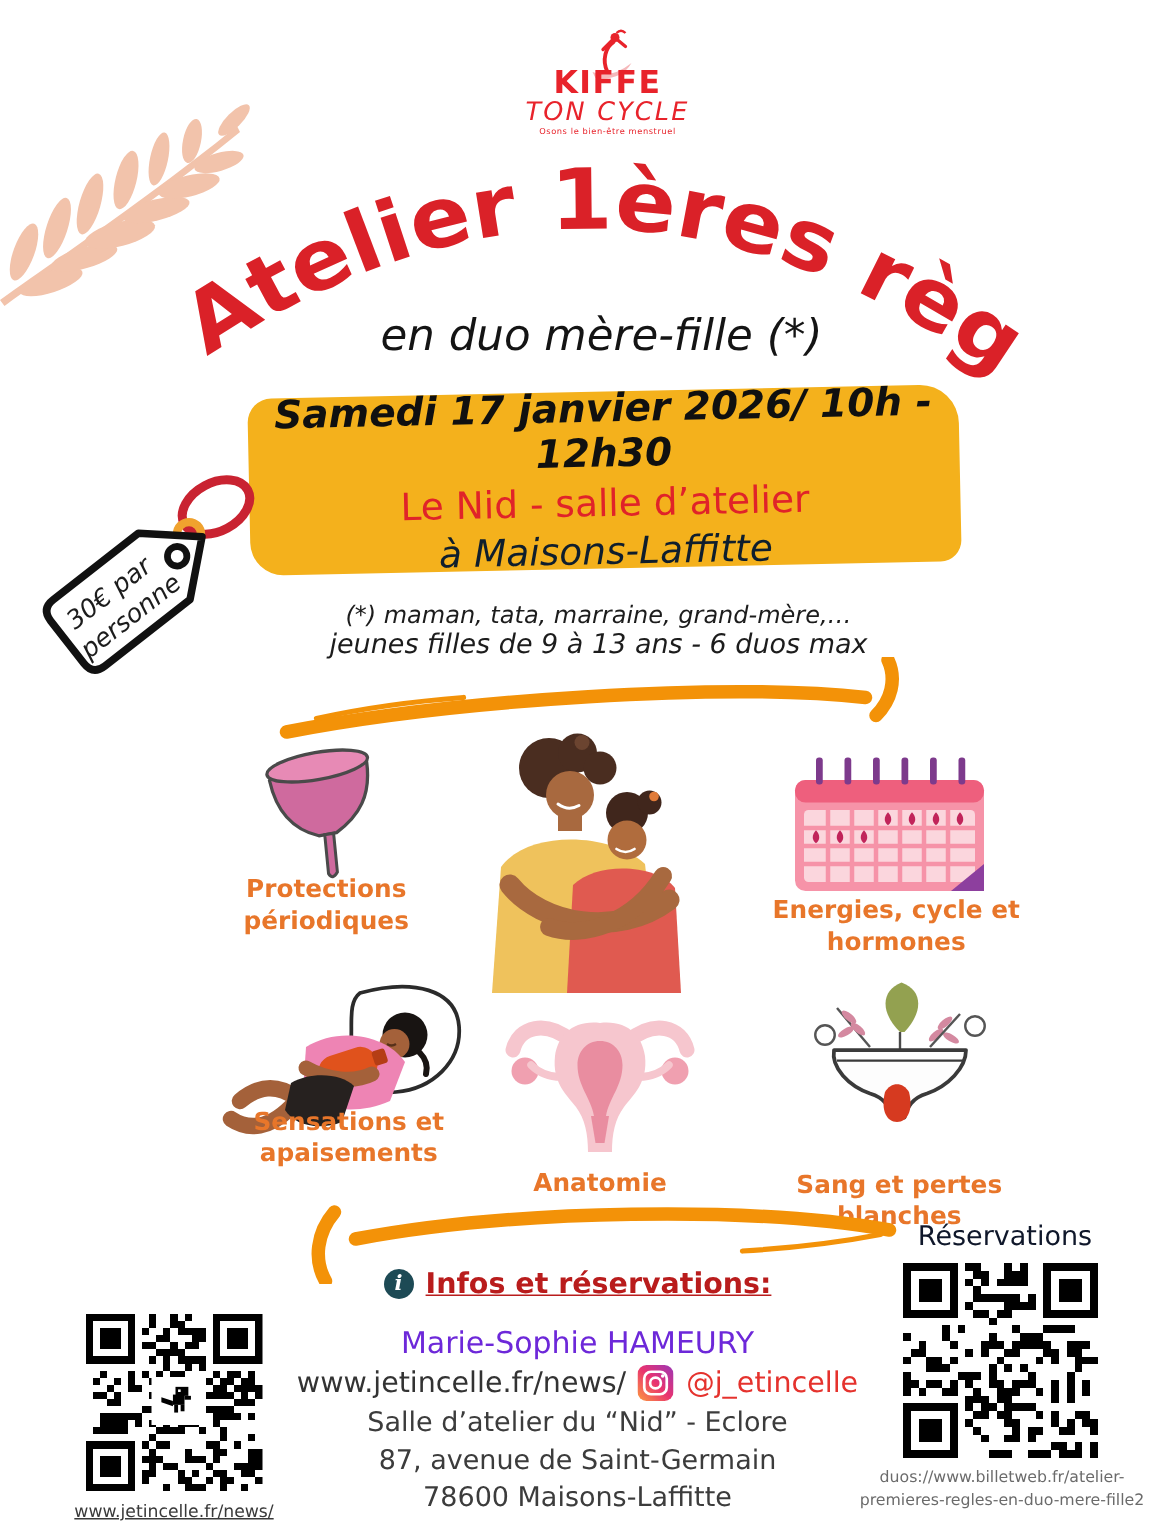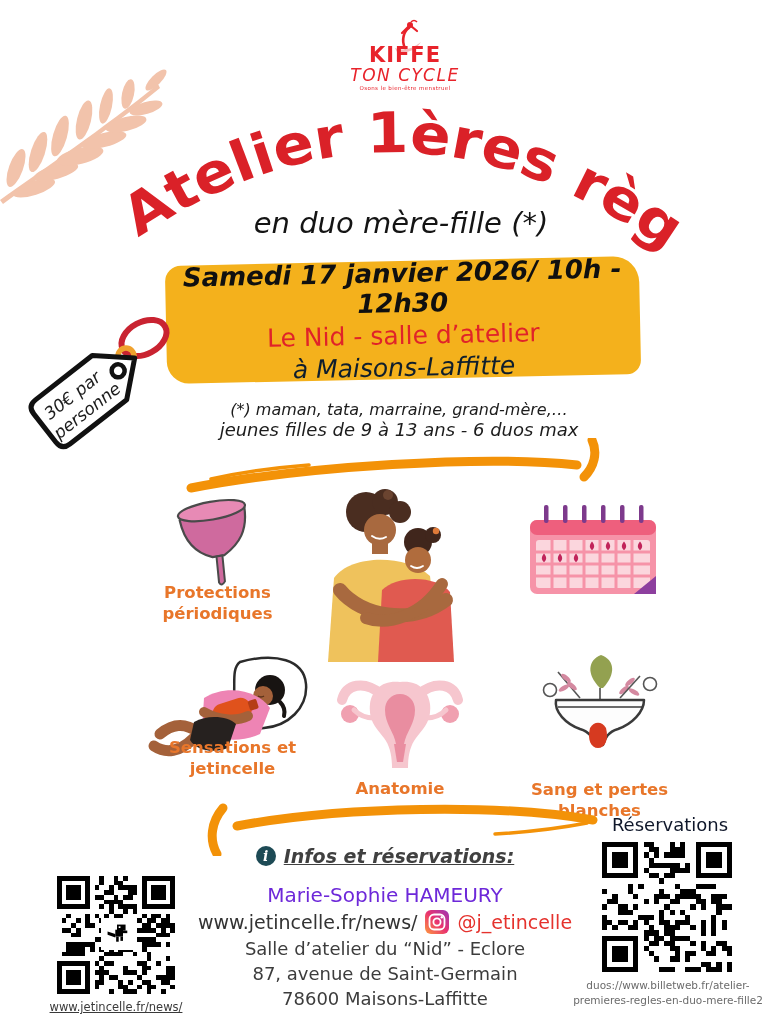--- a/index.html
+++ b/index.html
@@ -35,21 +35,21 @@
 
   
   .topic-label{color:#e8762a;font-weight:700;font-size:16.5px;text-align:center;line-height:1.3;}
 
   
   .contact{left:174px;top:845px;width:422px;text-align:center;}
   .contact-heading-row{display:flex;align-items:center;justify-content:center;gap:8px;}
   .info-badge{display:inline-flex;align-items:center;justify-content:center;width:20px;height:20px;
               border-radius:50%;background:#1d4a55;color:#fff;font-family:"DejaVu Serif",serif;
               font-weight:bold;font-style:italic;font-size:14px;}
-  .contact-heading{font-size:19px;font-weight:600;color:#404040;text-decoration:underline;font-style:italic;}
+  .contact-heading{font-size:19px;font-weight:600;color:#b91c1c;text-decoration:underline;}
   .contact-name{font-size:20px;color:#6d28d9;margin-top:16px;}
   .contact-web-row{display:flex;align-items:center;justify-content:center;gap:8px;margin-top:3px;}
   .contact-site{font-size:19px;color:#333;}
   .insta-handle{font-size:19px;color:#e5322d;}
 
   .address{left:174px;top:936px;width:422px;text-align:center;font-size:18px;color:#3c3c3c;line-height:25px;}
 
   
   .resa-heading{left:578px;top:814px;width:184px;text-align:center;font-size:18px;color:#0f172a;}
   .qr-right{left:602px;top:842px;width:130px;height:130px;}
@@ -190,38 +190,39 @@
       <path transform="translate(70,44) scale(1.6)" d="M0,-2.8 C1.8,-0.8 1.8,1.2 0,2.6 C-1.8,1.2 -1.8,-0.8 0,-2.8 Z"></path>
       <path transform="translate(86,44) scale(1.6)" d="M0,-2.8 C1.8,-0.8 1.8,1.2 0,2.6 C-1.8,1.2 -1.8,-0.8 0,-2.8 Z"></path>
       <path transform="translate(102,44) scale(1.6)" d="M0,-2.8 C1.8,-0.8 1.8,1.2 0,2.6 C-1.8,1.2 -1.8,-0.8 0,-2.8 Z"></path>
       <path transform="translate(118,44) scale(1.6)" d="M0,-2.8 C1.8,-0.8 1.8,1.2 0,2.6 C-1.8,1.2 -1.8,-0.8 0,-2.8 Z"></path>
       <path transform="translate(22,56) scale(1.6)" d="M0,-2.8 C1.8,-0.8 1.8,1.2 0,2.6 C-1.8,1.2 -1.8,-0.8 0,-2.8 Z"></path>
       <path transform="translate(38,56) scale(1.6)" d="M0,-2.8 C1.8,-0.8 1.8,1.2 0,2.6 C-1.8,1.2 -1.8,-0.8 0,-2.8 Z"></path>
       <path transform="translate(54,56) scale(1.6)" d="M0,-2.8 C1.8,-0.8 1.8,1.2 0,2.6 C-1.8,1.2 -1.8,-0.8 0,-2.8 Z"></path>
     </g>
     <path d="M 112 92 L 134 92 L 134 74 Z" fill="#8d3f9e"></path>
   </svg>
+  <div class="abs topic-label" style="left:495px;top:596px;width:205px;">Energies, cycle et hormones</div>
 
   <svg class="abs" style="left:146px;top:650px;" width="172" height="112" viewBox="0 0 172 112">
     <path d="M 94 12 C 130 2 158 10 160 34 C 162 58 142 76 118 78 C 98 80 86 66 88 46 C 89 32 86 18 94 12 Z" fill="#fff" stroke="#2b2b2b" stroke-width="2.5"></path>
     <path d="M 48 88 C 34 102 20 104 8 96" stroke="#a4613a" stroke-width="11" fill="none" stroke-linecap="round"></path>
     <path d="M 52 82 C 38 72 26 74 14 84" stroke="#a4613a" stroke-width="11" fill="none" stroke-linecap="round"></path>
     <circle cx="124" cy="40" r="15" fill="#181412"></circle>
     <path d="M 134 52 q 6 6 4 14" stroke="#181412" stroke-width="4" fill="none" stroke-linecap="round"></path>
     <circle cx="117" cy="46" r="10" fill="#a4613a"></circle>
     <path d="M 112 46 q 3 2 6 0" stroke="#57301a" stroke-width="1.5" fill="none"></path>
     <path d="M 58 48 C 80 34 112 40 124 58 L 114 84 C 92 94 66 90 56 78 Z" fill="#ee84b4"></path>
     <g transform="rotate(-18 88 62)">
       <rect x="66" y="50" width="40" height="23" rx="11" fill="#e0521c"></rect>
       <rect x="104" y="56" width="9" height="10" rx="2" fill="#b53d15"></rect>
     </g>
     <path d="M 58 62 C 72 70 90 72 102 66" stroke="#a4613a" stroke-width="10" fill="none" stroke-linecap="round"></path>
     <path d="M 48 72 C 62 64 82 66 90 74 L 82 98 C 66 104 50 100 44 90 Z" fill="#26211f"></path>
   </svg>
-  <div class="abs topic-label" style="left:140px;top:737px;width:185px;">Sensations et jetincelle</div>
+  <div class="abs topic-label" style="left:140px;top:737px;width:185px;">Sensations et apaisements</div>
 
   <svg class="abs" style="left:336px;top:666px;" width="128" height="108" viewBox="0 0 128 108">
     <path d="M 45 28 C 28 14 10 18 6 34" stroke="#f6c6ce" stroke-width="10" fill="none" stroke-linecap="round"></path>
     <path d="M 83 28 C 100 14 118 18 122 34" stroke="#f6c6ce" stroke-width="10" fill="none" stroke-linecap="round"></path>
     <circle cx="14" cy="48" r="9" fill="#f0a0b0"></circle>
     <circle cx="114" cy="48" r="9" fill="#f0a0b0"></circle>
     <path d="M 18 44 q 8 8 20 8" stroke="#f6c6ce" stroke-width="5" fill="none" stroke-linecap="round"></path>
     <path d="M 110 44 q -8 8 -20 8" stroke="#f6c6ce" stroke-width="5" fill="none" stroke-linecap="round"></path>
     <path d="M 64 16 C 46 14 36 24 34 38 C 32 56 42 64 48 72 C 54 80 56 90 56 102 L 72 102 C 72 90 74 80 80 72 C 86 64 96 56 94 38 C 92 24 82 14 64 16 Z" fill="#f6c6ce"></path>
     <path d="M 64 28 C 55 28 49 35 49 44 C 49 58 58 66 60 78 L 68 78 C 70 66 79 58 79 44 C 79 35 73 28 64 28 Z" fill="#e98da0"></path>

